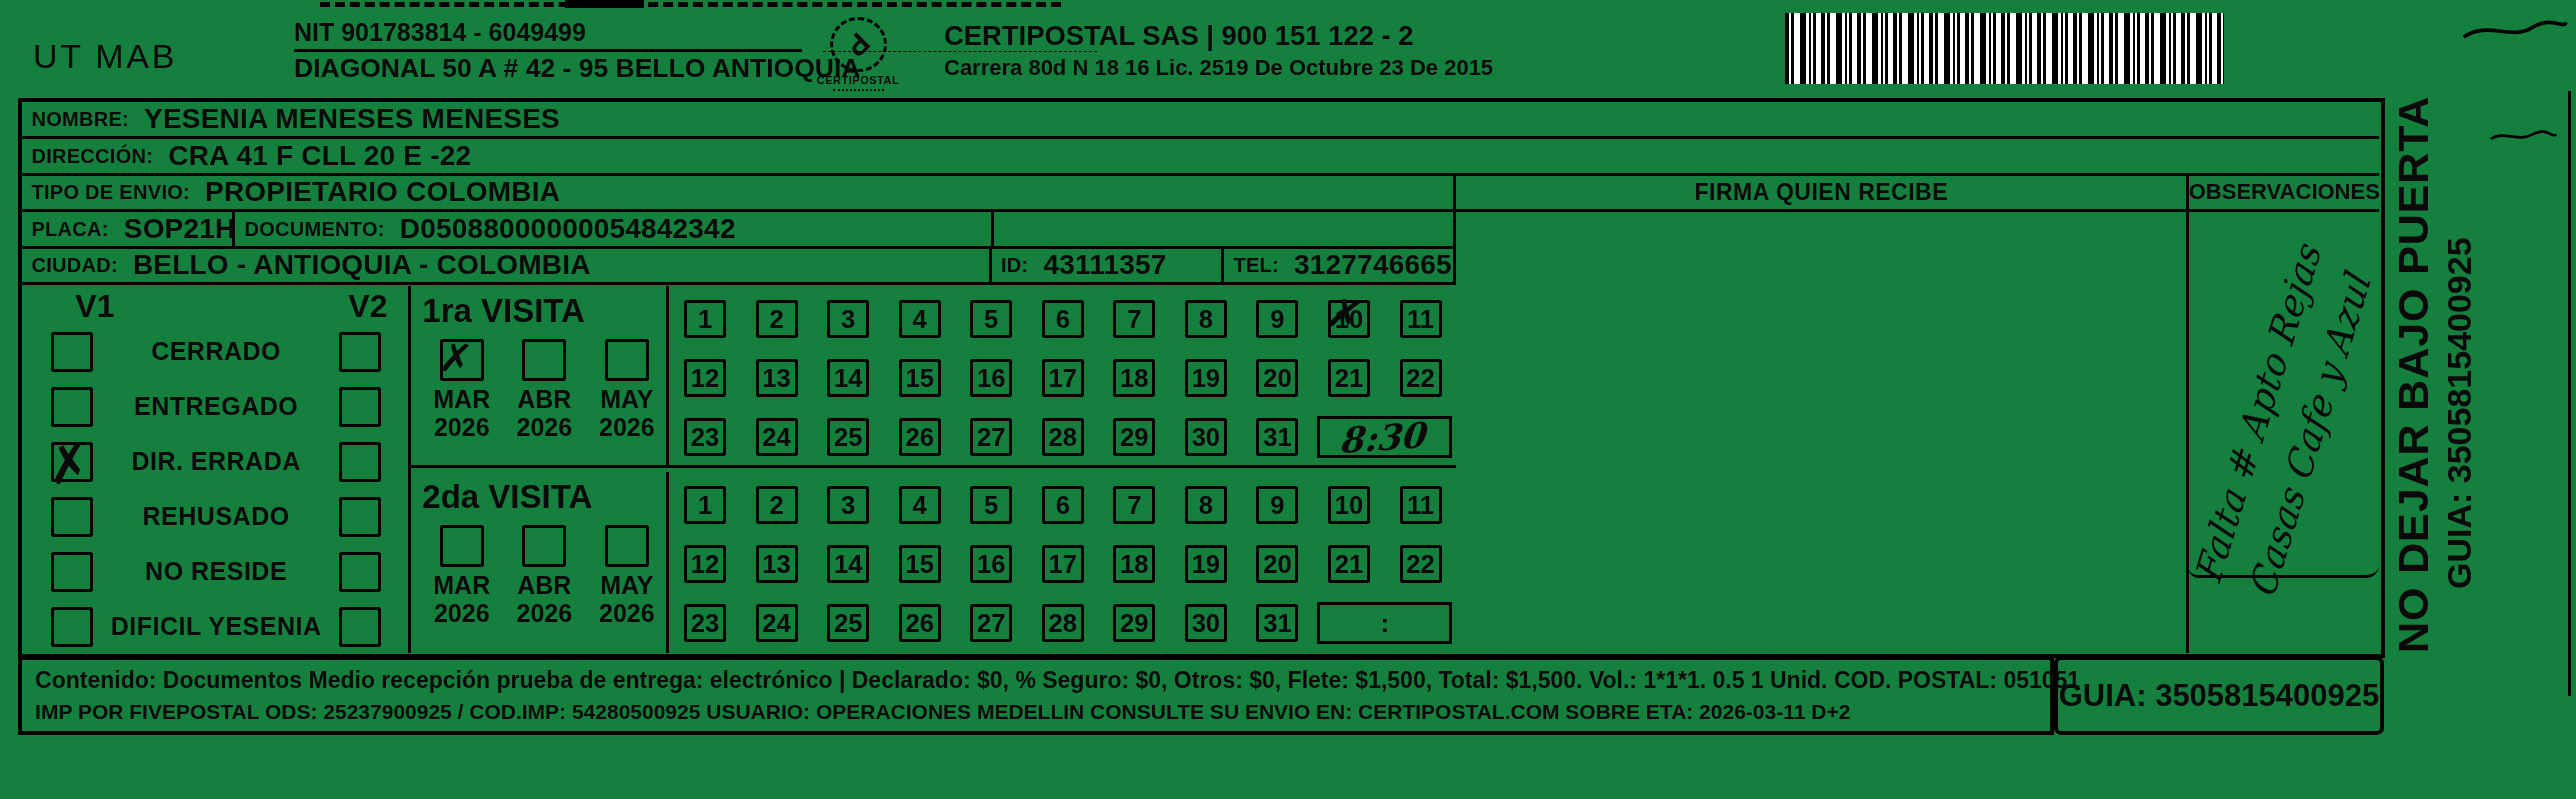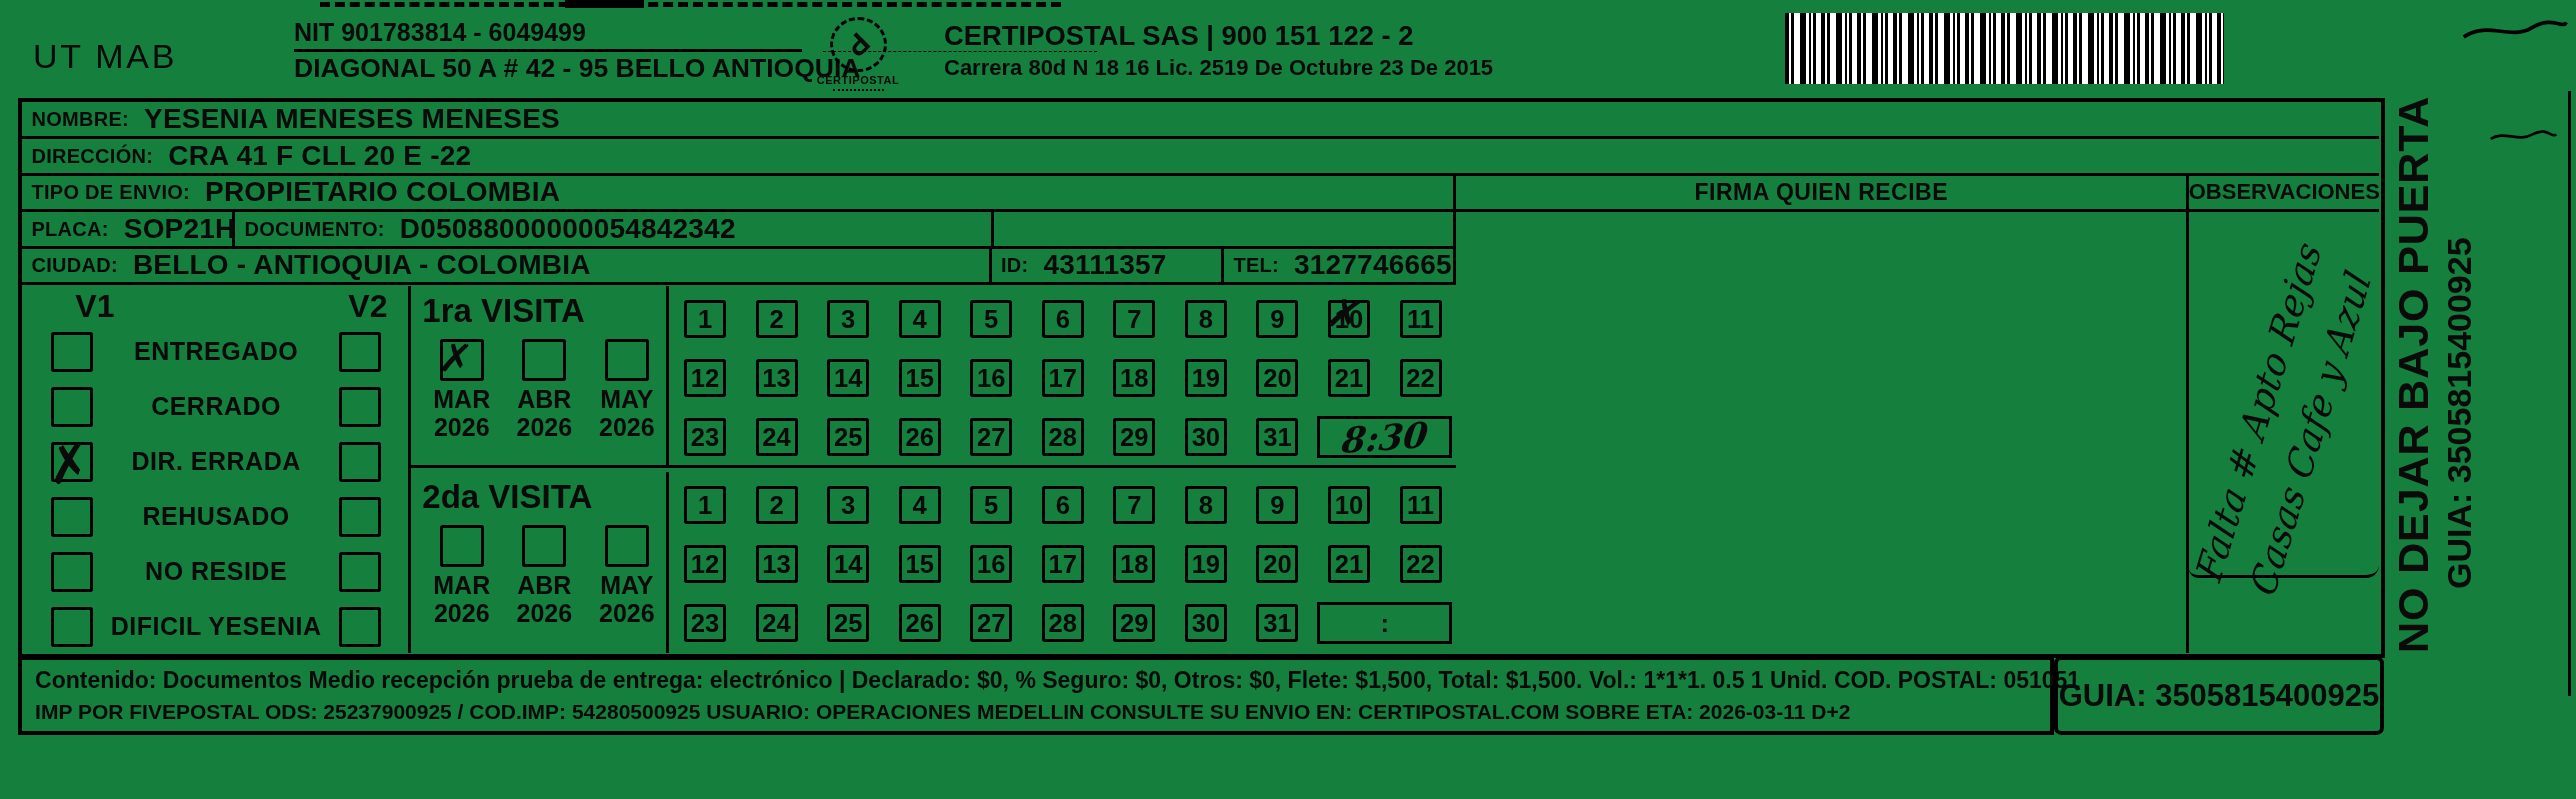--- a/index.html
+++ b/index.html
@@ -213,26 +213,26 @@
       </div>
     </div>
 
     <div class="visits-wrap">
       <div class="status-panel">
         <div class="vhead v1h">V1</div>
         <div class="vhead v2h">V2</div>
         <div class="status-rows">
             <div class="srow">
               <div class="cb"></div>
+              <div class="slab">CERRADO</div>
+              <div class="cb"></div>
+            </div>
+            <div class="srow">
+              <div class="cb"></div>
               <div class="slab">ENTREGADO</div>
-              <div class="cb"></div>
-            </div>
-            <div class="srow">
-              <div class="cb"></div>
-              <div class="slab">CERRADO</div>
               <div class="cb"></div>
             </div>
             <div class="srow">
               <div class="cb">
                 <span class="handx bigx">✗</span>
               </div>
               <div class="slab">DIR. ERRADA</div>
               <div class="cb"></div>
             </div>
             <div class="srow">

